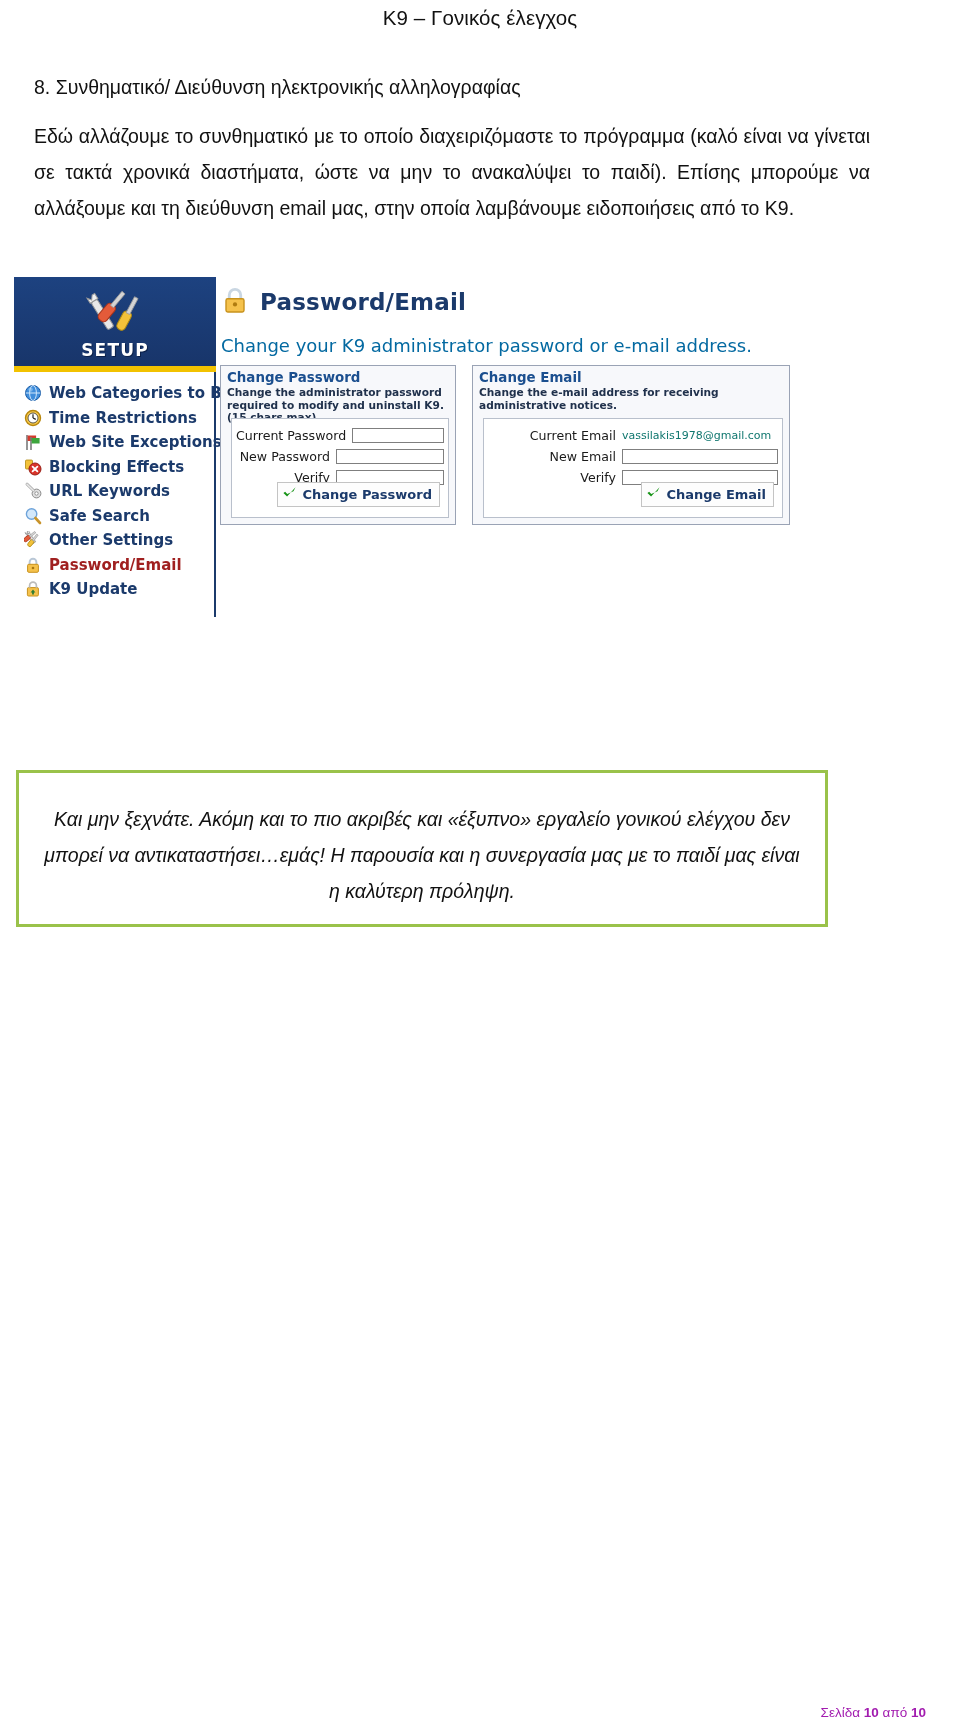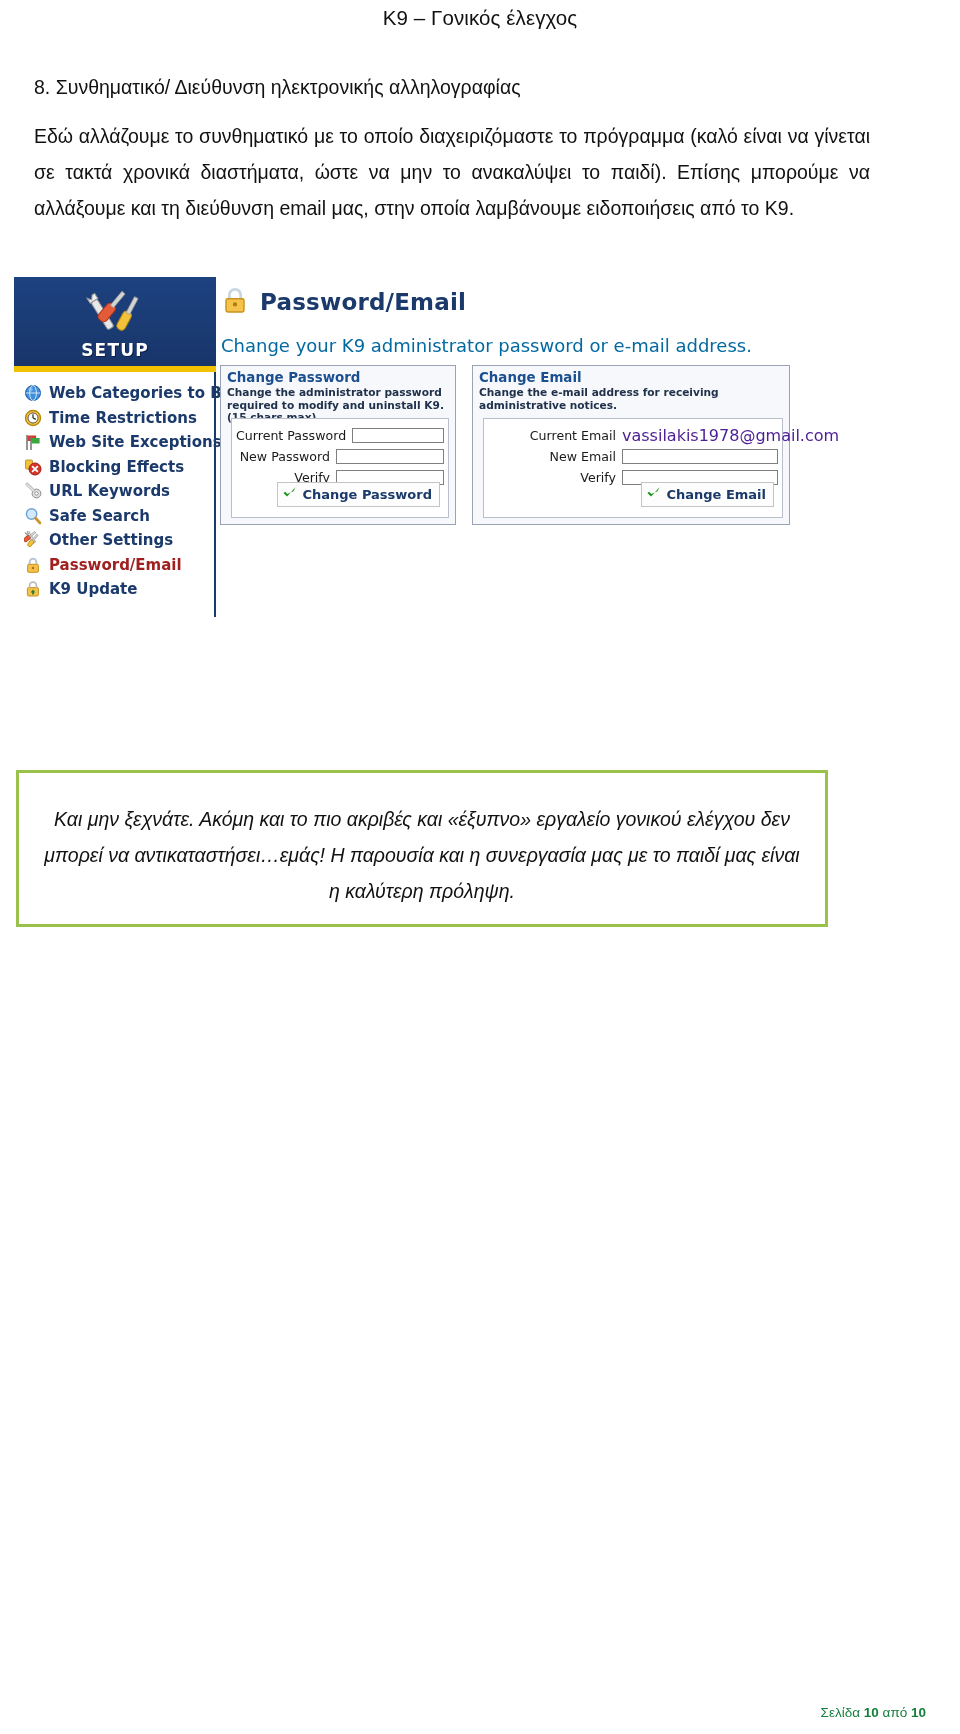--- a/index.html
+++ b/index.html
@@ -213,22 +213,22 @@
   }
   .fld-input {
     width: 108px;
     height: 15px;
     border: 1px solid #7f7f7f;
     background: #ffffff;
     box-sizing: border-box;
   }
   .k9-box.em .fld-input { width: 156px; }
   .fld-static {
-    font-size: 16px;
-    color: #4c1d95;
+    font-size: 11px;
+    color: #0f766e;
     width: 156px;
     white-space: nowrap;
   }
   .k9-btn {
     position: absolute;
     right: 8px;
     bottom: 10px;
     display: flex;
     align-items: center;
     gap: 5px;
@@ -265,21 +265,21 @@
     text-align: center;
     color: #111;
   }
 
   
   .footer {
     position: absolute;
     right: 34px;
     bottom: 14px;
     font-size: 13.5px;
-    color: #15803d;
+    color: #a21caf;
   }
   .footer b { font-weight: bold; }
 </style>
 </head>
 <body>
 
 <div class="doc-header">K9 – Γονικός έλεγχος</div>
 
 <div class="doc-body">
   <p class="section-title">8. Συνθηματικό/ Διεύθυνση ηλεκτρονικής αλληλογραφίας</p>

